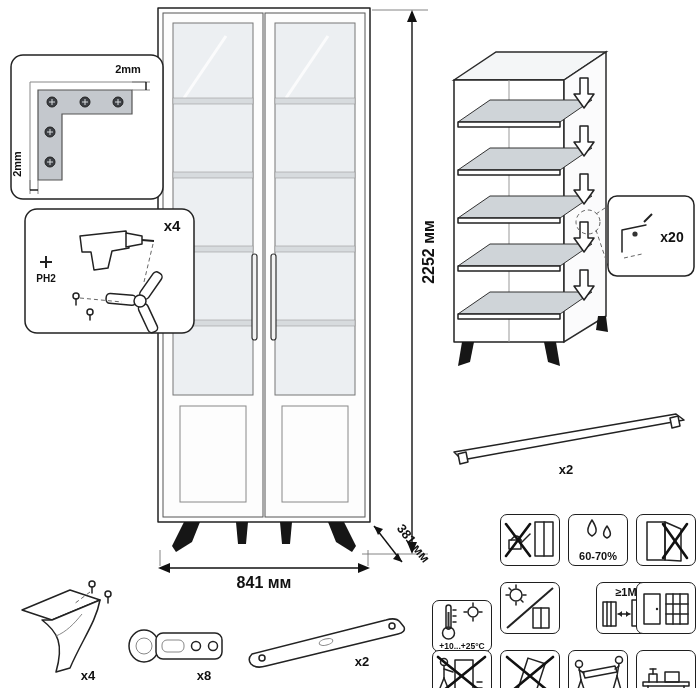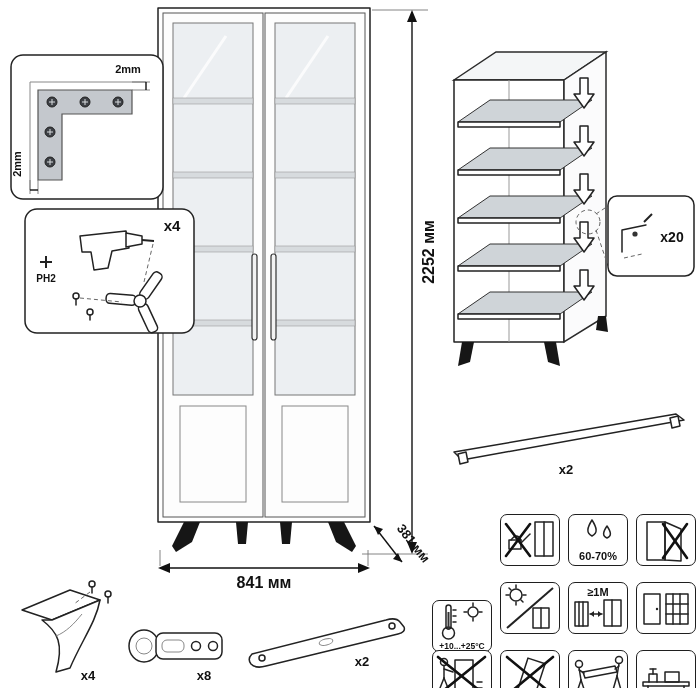--- a/index.html
+++ b/index.html
@@ -303,21 +303,21 @@
             <line x1="20" y1="11" x2="23" y2="11"></line>
           <line x1="6" y1="4" x2="8" y2="6"></line>
             <line x1="18" y1="16" x2="20" y2="18"></line>
         </g>
         <line x1="4" y1="44" x2="50" y2="4" stroke="#222" stroke-width="2"></line>
         <rect x="30" y="24" width="16" height="20" class="s"></rect>
           <line x1="38" y1="24" x2="38" y2="44" class="s" stroke-width="1"></line>
       </svg>
     </div>
 
-    <div class="cell" style="left:568px;top:554px">
+    <div class="cell" style="left:596px;top:554px">
       <svg width="54" height="48" viewBox="0 0 54 48">
         <text x="27" y="12" class="t" font-size="11">≥1M</text>
         <rect x="4" y="18" width="13" height="24" class="s"></rect>
         <line x1="8" y1="18" x2="8" y2="42" class="s" stroke-width="1"></line>
           <line x1="12" y1="18" x2="12" y2="42" class="s" stroke-width="1"></line>
         <line x1="19" y1="30" x2="31" y2="30" class="s"></line>
         <polygon points="19,30 23,27 23,33" fill="#222"></polygon>
           <polygon points="31,30 27,27 27,33" fill="#222"></polygon>
         <rect x="33" y="16" width="17" height="26" class="s"></rect>
           <line x1="41" y1="16" x2="41" y2="42" class="s" stroke-width="1"></line>

